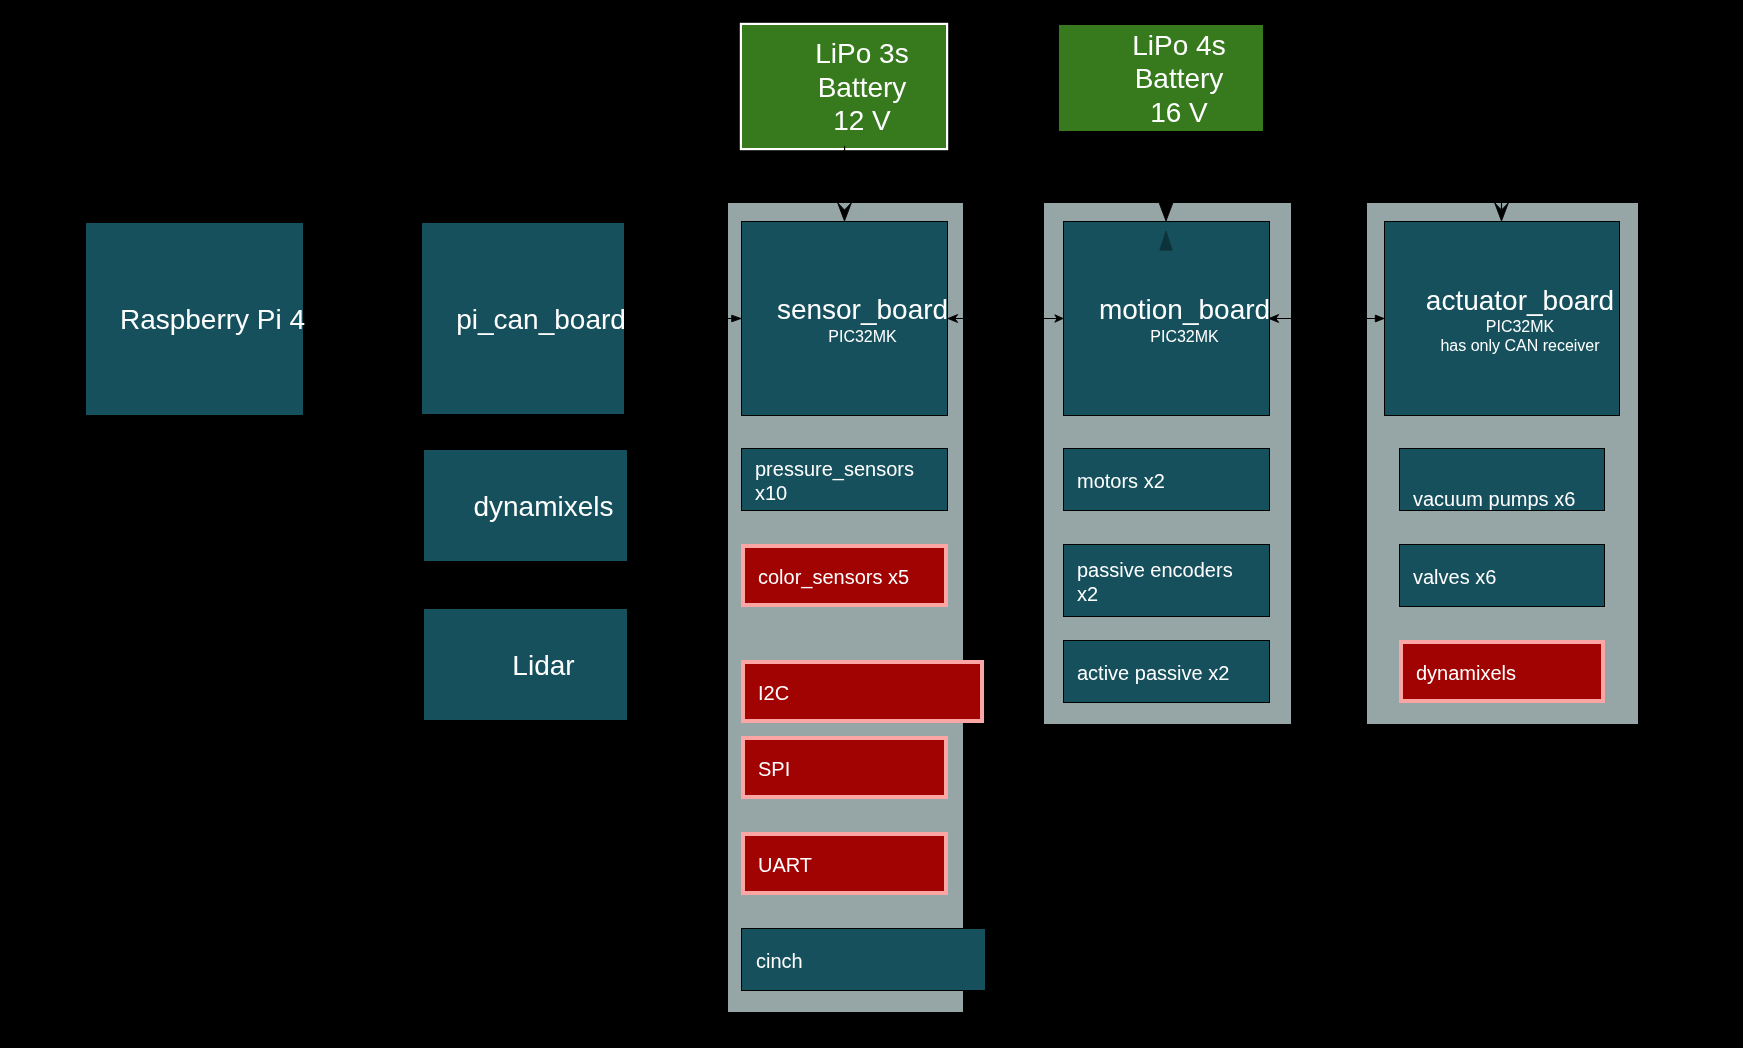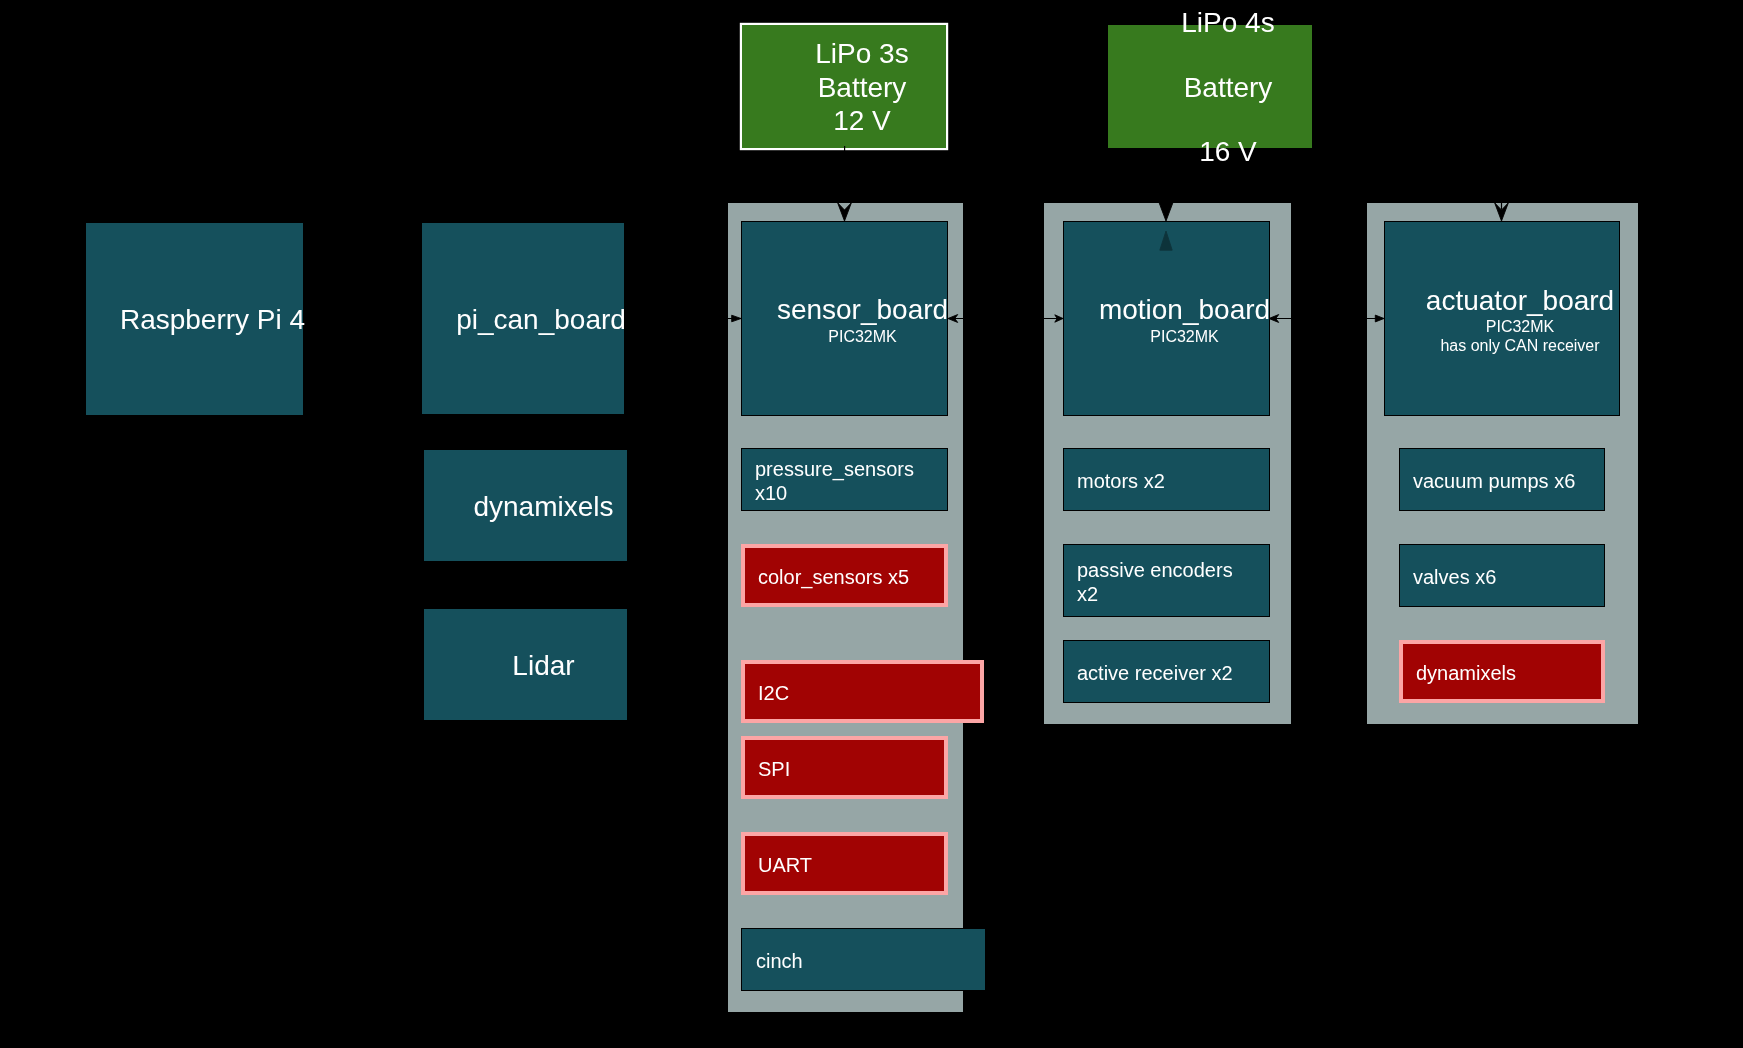--- a/index.html
+++ b/index.html
@@ -39,21 +39,21 @@
     <span class="ln f28">dynamixels</span>
   </div>
   <div class="node fill-board center" style="left:423px;top:608px;width:205px;height:113px;">
     <span class="ln f28">Lidar</span>
   </div>
   <div class="node fill-battery center sel" style="left:742px;top:25px;width:204px;height:123px;">
     <span class="ln f28">LiPo 3s</span>
     <span class="ln f28">Battery</span>
     <span class="ln f28">12 V</span>
   </div>
-  <div class="node fill-battery center" style="left:1108px;top:25px;width:204px;height:123px;gap:31px;">
+  <div class="node fill-battery center" style="left:1059px;top:25px;width:204px;height:106px;">
     <span class="ln f28">LiPo 4s</span>
     <span class="ln f28">Battery</span>
     <span class="ln f28">16 V</span>
   </div>
   <div class="node fill-group" style="left:728px;top:203px;width:235px;height:809px;"></div>
   <div class="node fill-board center" style="left:741px;top:221px;width:207px;height:195px;">
     <span class="ln f28">sensor_board</span>
     <span class="ln f16">PIC32MK</span>
   </div>
   <div class="node fill-board left" style="left:741px;top:448px;width:207px;height:63px;">
@@ -81,29 +81,29 @@
     <span class="ln f16">PIC32MK</span>
   </div>
   <div class="node fill-board left" style="left:1063px;top:448px;width:207px;height:63px;">
     <span class="ln f20">motors x2</span>
   </div>
   <div class="node fill-board left" style="left:1063px;top:544px;width:207px;height:73px;">
     <span class="ln f20">passive encoders
 x2</span>
   </div>
   <div class="node fill-board left" style="left:1063px;top:640px;width:207px;height:63px;">
-    <span class="ln f20">active receiver x2</span>
+    <span class="ln f20">active passive x2</span>
   </div>
   <div class="node fill-group" style="left:1367px;top:203px;width:271px;height:521px;"></div>
   <div class="node fill-board center" style="left:1384px;top:221px;width:236px;height:195px;">
     <span class="ln f28">actuator_board</span>
     <span class="ln f16">PIC32MK</span>
     <span class="ln f16">has only CAN receiver</span>
   </div>
-  <div class="node fill-board left" style="left:1399px;top:448px;width:206px;height:63px;">
+  <div class="node fill-board left" style="left:1399px;top:448px;width:206px;height:63px;justify-content:flex-end;">
     <span class="ln f20">vacuum pumps x6</span>
   </div>
   <div class="node fill-board left" style="left:1399px;top:544px;width:206px;height:63px;">
     <span class="ln f20">valves x6</span>
   </div>
   <div class="node fill-alert left" style="left:1399px;top:640px;width:206px;height:63px;">
     <span class="ln f20">dynamixels</span>
   </div>
   <svg id="edge-layer" width="1743" height="1048" viewBox="0 0 1743 1048">
     <g>

